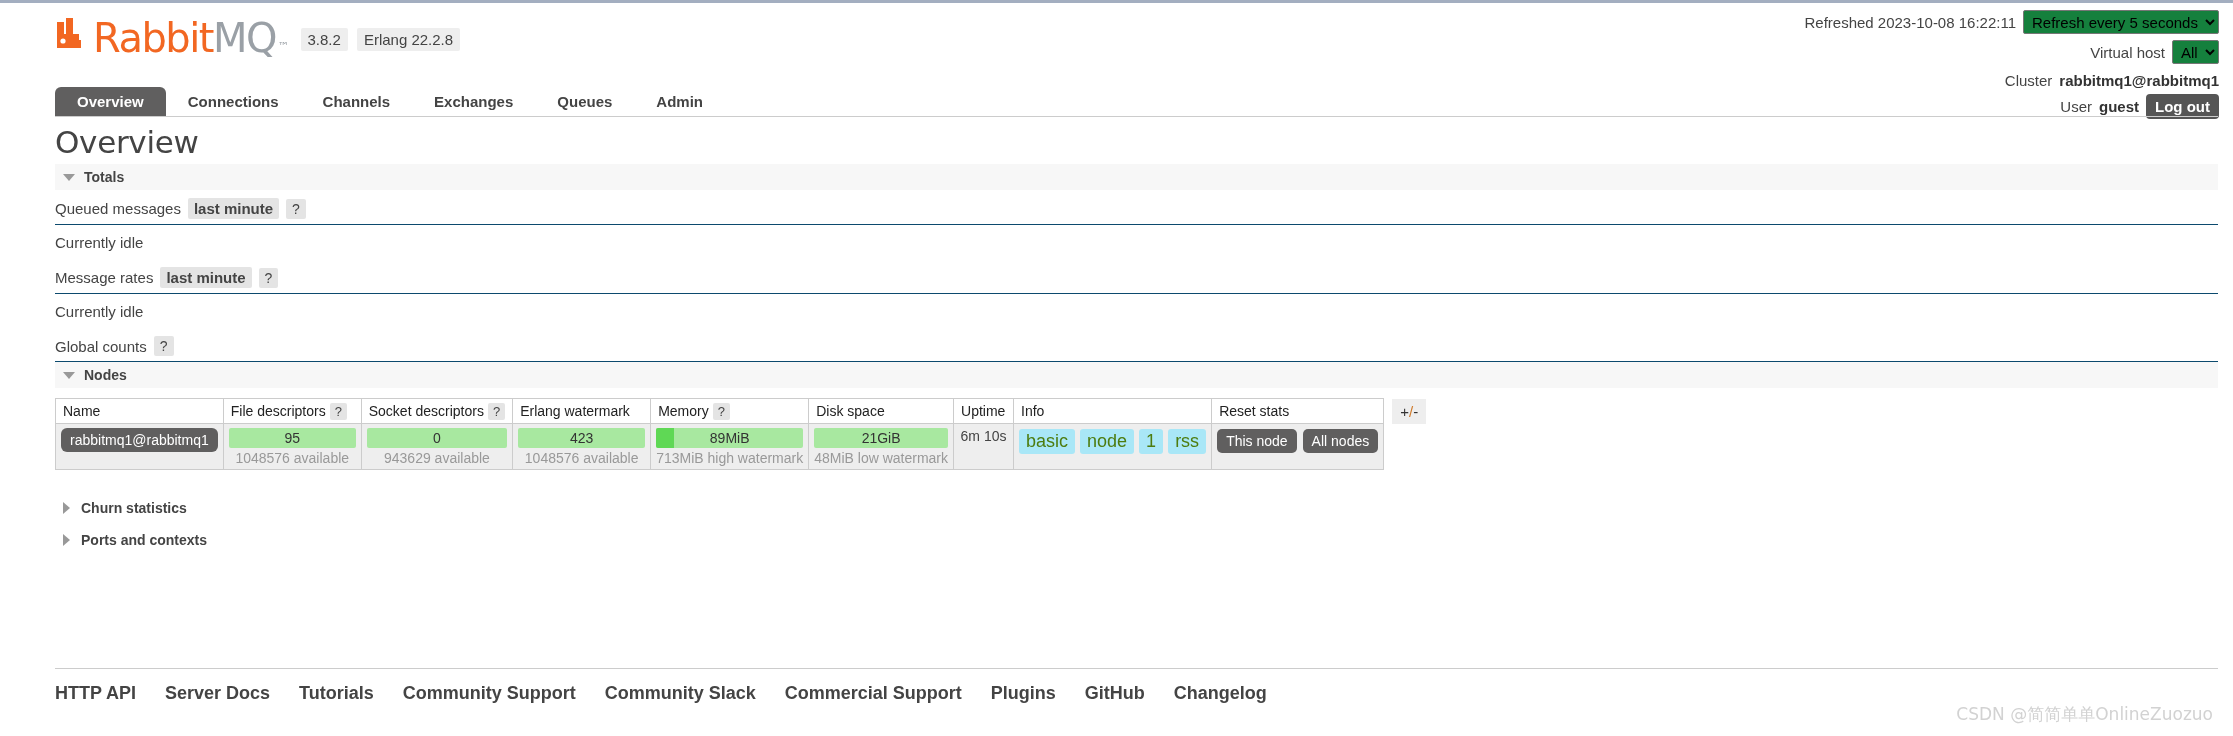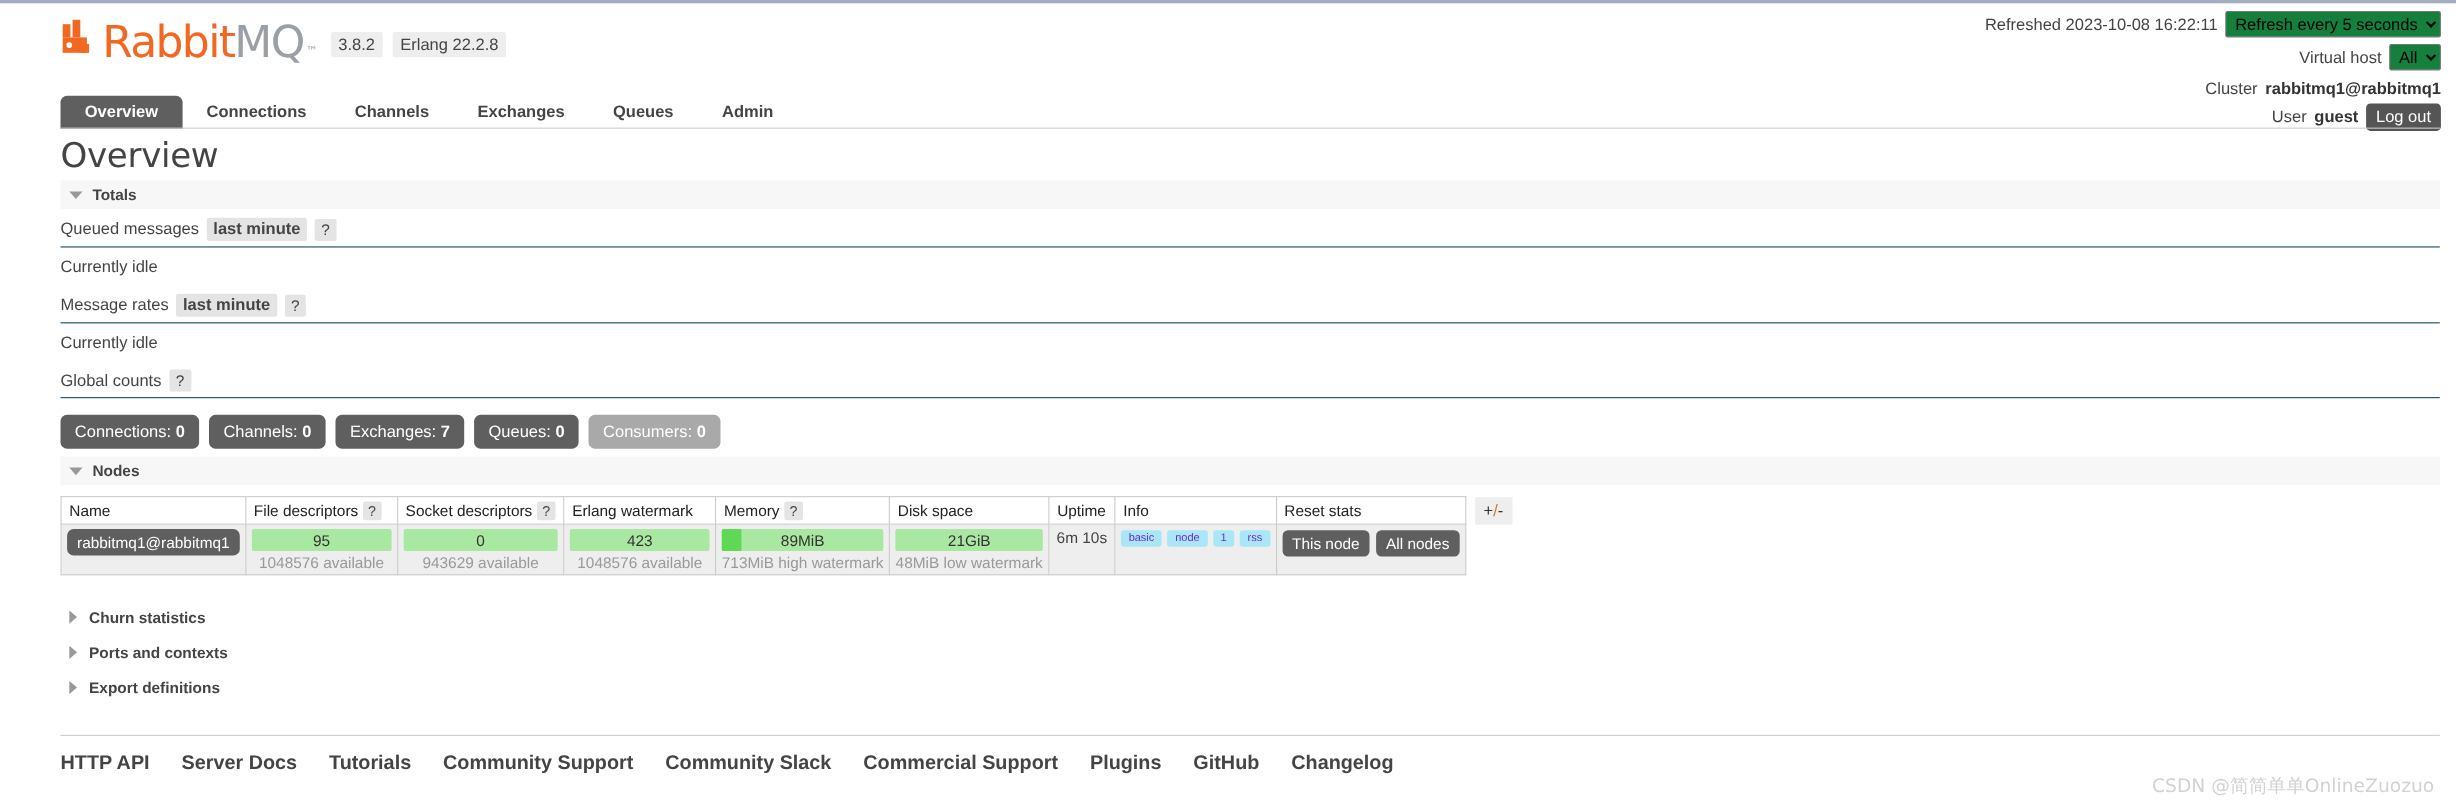--- a/index.html
+++ b/index.html
@@ -104,20 +104,21 @@
   .bold { font-weight: bold; color: #333; }
   .logout-btn {
     background: #555555;
     color: #ffffff;
     border: none;
     border-radius: 4px;
     padding: 4px 9px;
     font-size: 15px;
     font-family: "Liberation Sans", sans-serif;
     cursor: pointer;
+    font-weight: bold;
   }
 
   
   .navbar {
     position: absolute;
     top: 85px; left: 0;
     width: 2233px;
     height: 32px;
   }
   .nav-list {
@@ -313,22 +314,22 @@
   }
   .cell-plain {
     text-align: center;
     font-size: 14px;
     color: #444444;
     padding-top: 3px;
   }
   .info-badges { display: flex; gap: 5px; padding-top: 1px; }
   .info-badge {
     background: #a9e7f7;
-    color: #6d28d9;
-    font-size: 10px;
+    color: #4d7c0f;
+    font-size: 18px;
     padding: 2px 7px;
     border-radius: 3px;
     cursor: pointer;
   }
   .reset-btns { display: flex; gap: 6px; padding-top: 1px; }
   .reset-btn {
     background: #605f5f;
     color: #ffffff;
     font-size: 14px;
     padding: 4px 9px;
@@ -474,27 +475,20 @@
     <span class="chip">last minute</span>
     <span class="help">?</span>
   </div>
   <div class="idle-row">Currently idle</div>
 
   <div class="lbl-row">
     <span>Global counts</span>
     <span class="help">?</span>
   </div>
 
-  <div class="counts" id="counts-list">
-      <span class="count-badge"><span>Connections: </span><b>0</b></span>
-      <span class="count-badge"><span>Channels: </span><b>0</b></span>
-      <span class="count-badge"><span>Exchanges: </span><b>7</b></span>
-      <span class="count-badge"><span>Queues: </span><b>0</b></span>
-      <span class="count-badge muted"><span>Consumers: </span><b>0</b></span>
-    </div>
 
   <div class="section-head">
     <span class="tri"></span>
     <span>Nodes</span>
   </div>
 
   <div class="nodes-wrap">
     <table class="nodes">
       <thead>
         <tr id="nodes-head-row">
@@ -572,24 +566,20 @@
 
   <div class="collapsed-sections" id="collapsed-sections">
       <div class="coll-head">
         <span class="tri collapsed"></span>
         <span>Churn statistics</span>
       </div>
       <div class="coll-head">
         <span class="tri collapsed"></span>
         <span>Ports and contexts</span>
       </div>
-      <div class="coll-head">
-        <span class="tri collapsed"></span>
-        <span>Export definitions</span>
-      </div>
     </div>
 </div>
 
 <div class="footer" id="footer-links">
     <a>HTTP API</a>
     <a>Server Docs</a>
     <a>Tutorials</a>
     <a>Community Support</a>
     <a>Community Slack</a>
     <a>Commercial Support</a>

